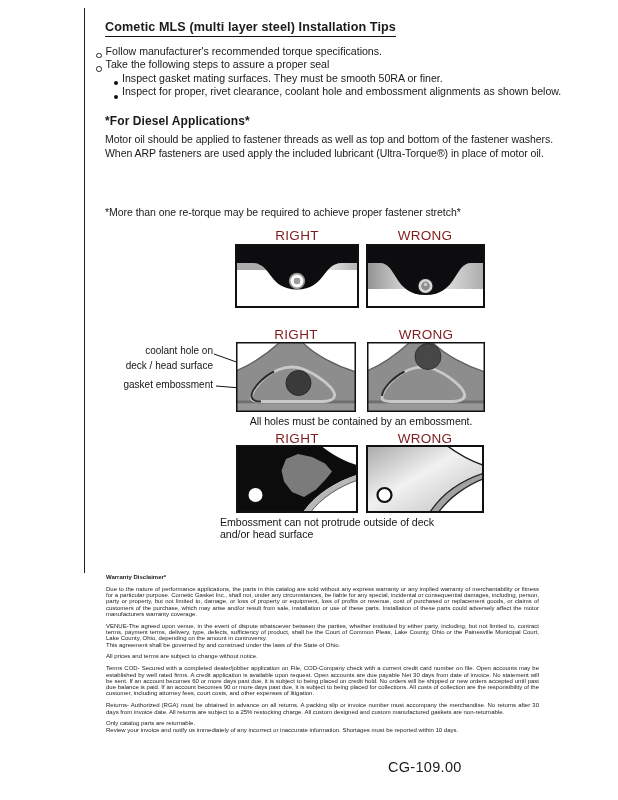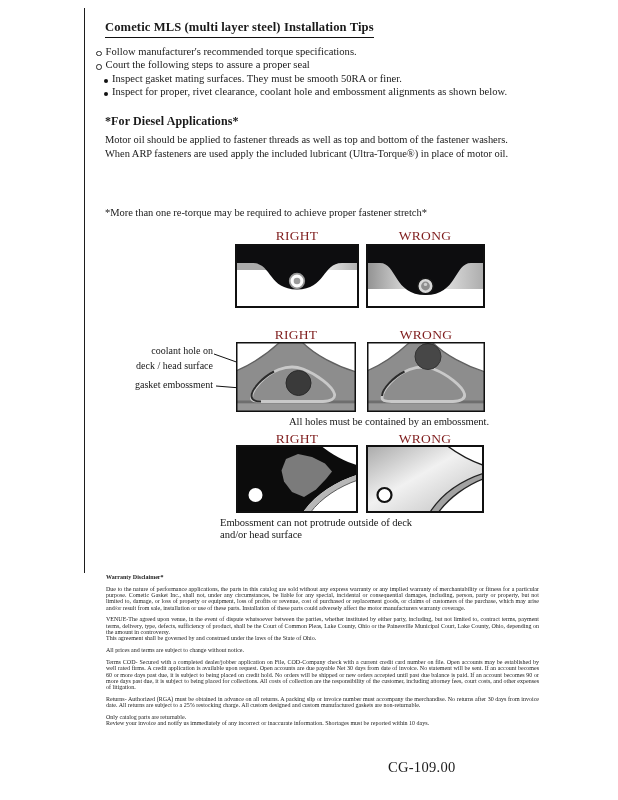--- a/index.html
+++ b/index.html
@@ -1,43 +1,43 @@
 <!DOCTYPE html>
 <html><head>
 <meta charset="utf-8">
 <style>
   html,body{margin:0;padding:0;background:#ffffff;}
   .page{
     position:relative;width:618px;height:800px;background:#ffffff;overflow:hidden;
-    font-family:Liberation Serif, serif;color:#1a1a1a;
+    font-family:Liberation Sans, sans-serif;color:#1a1a1a;
   }
   .vline{position:absolute;left:84px;top:8px;width:1px;height:565px;background:#1d1d1d;}
 
   .doc-title{
     position:absolute;left:105px;top:20px;font-size:12.6px;font-weight:bold;
     border-bottom:1.8px solid #111;padding-bottom:2px;letter-spacing:0.1px;white-space:nowrap;
   }
 
   .tips{position:absolute;left:96px;top:45px;width:480px;font-size:10.6px;line-height:13.4px;}
-  .tip-row{display:flex;align-items:center;}
+  .tip-row{display:flex;align-items:flex-end;}
   .tip-row .mk-o{flex:none;width:3.6px;height:3.6px;border:1px solid #2a2a2a;border-radius:50%;margin:3.8px 4px 0 0;}
-  .tip-row.sub{margin-left:8px;}
+  .tip-row.sub{margin-left:18px;}
   .tip-row .mk-f{flex:none;width:4px;height:4px;background:#111;border-radius:50%;margin:4.4px 4px 0 0;}
 
   .diesel-heading{position:absolute;left:105px;top:114px;font-size:12px;font-weight:bold;letter-spacing:0.1px;}
   .body-para{position:absolute;left:105px;width:460px;font-size:10.5px;line-height:13.6px;white-space:pre-line;letter-spacing:-0.05px;}
   .p1{top:133px;}
   .p2{top:167px;}
   .note{top:206px;}
 
   .dlabel{position:absolute;transform:translateX(-50%);font-size:13.5px;color:#7f1d1d;letter-spacing:0.3px;white-space:nowrap;}
   .dbox{position:absolute;}
   .dbox svg{display:block;}
   .dcaption{position:absolute;font-size:10.6px;color:#151515;white-space:pre-line;line-height:11.6px;letter-spacing:-0.05px;}
-  .dcaption.center{transform:translateX(-50%);margin-left:28px;}
+  .dcaption.center{transform:translateX(-50%);}
 
   .callout{position:absolute;left:110px;width:103px;text-align:right;font-size:10px;line-height:15px;color:#151515;white-space:pre-line;}
   .c1{top:343px;}
   .c2{top:377px;}
   .leaders{position:absolute;left:210px;top:340px;}
 
   .legal{position:absolute;left:106px;top:574px;width:433px;font-size:6px;line-height:6.3px;color:#222;text-align:justify;}
   .legal .lg-head{font-weight:bold;margin:0 0 5.5px 0;text-align:left;}
   .legal p{margin:0 0 5.5px 0;white-space:pre-line;}
 
@@ -52,21 +52,21 @@
 
   <div class="doc-title">Cometic MLS (multi layer steel) Installation Tips</div>
 
   <div class="tips">
     <div class="tip-row">
       <span class="mk-o"></span>
       <span>Follow manufacturer's recommended torque specifications.</span>
     </div>
     <div class="tip-row">
       <span class="mk-o"></span>
-      <span>Court the following steps to assure a proper seal</span>
+      <span>Take the following steps to assure a proper seal</span>
     </div>
     <div class="tip-row sub">
       <span class="mk-f"></span>
       <span>Inspect gasket mating surfaces.  They must be smooth 50RA or finer.</span>
     </div>
     <div class="tip-row sub">
       <span class="mk-f"></span>
       <span>Inspect for proper, rivet clearance, coolant hole and embossment alignments as shown below.</span>
     </div>
   </div>

